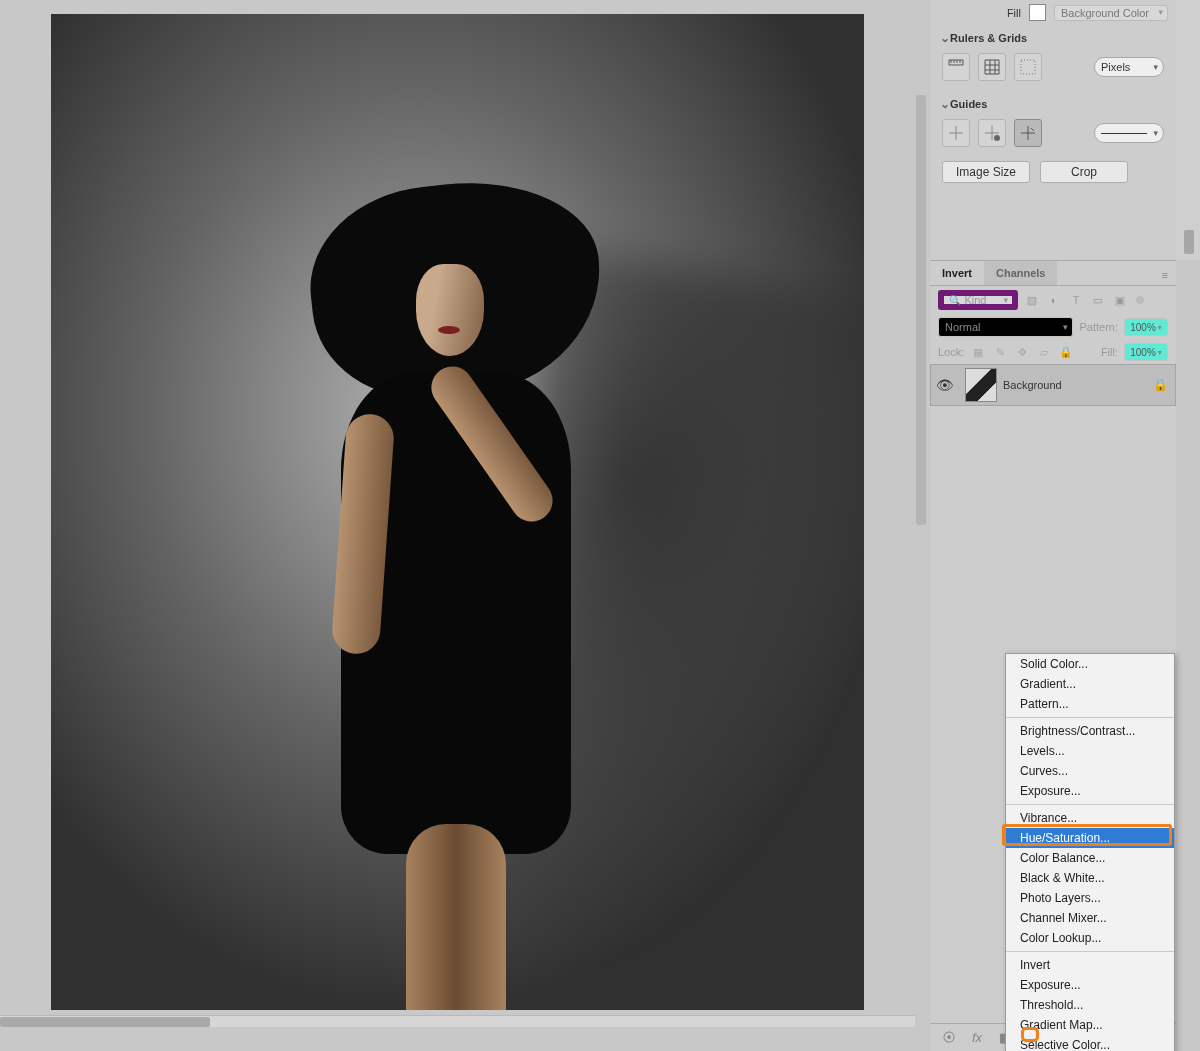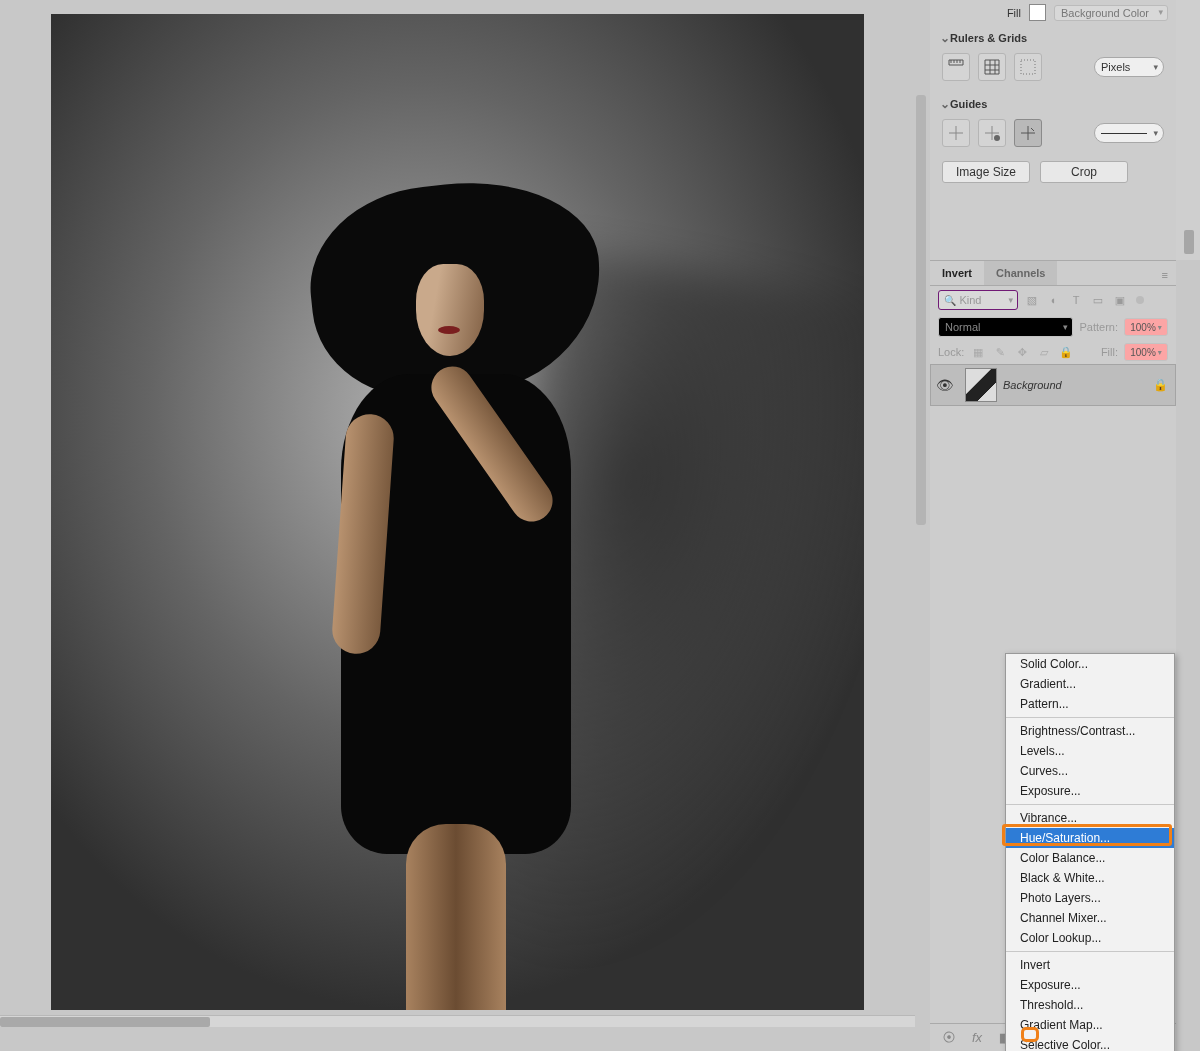--- a/index.html
+++ b/index.html
@@ -131,40 +131,40 @@
   }
   .tabs { display:flex; border-bottom:1px solid #aaa; }
   .tab {
     padding:6px 12px; font-size:11px; font-weight:600; color:#666;
     background:#c0c0c0; cursor:pointer;
   }
   .tab.active { background:#cdcdcd; color:#222; }
   .tabs .menu-icon { margin-left:auto; padding:8px 8px 0; color:#888; cursor:pointer; }
 
   .filter-row { display:flex; align-items:center; gap:6px; padding:4px 8px; color:#999;}
-  .kind-sel { flex:0 0 80px; height:20px; border:1px solid #701a75; background:#d9d9d9; border-radius:3px; display:flex; align-items:center; padding:0 5px; position:relative;}
+  .kind-sel { flex:0 0 80px; height:20px; border:6px solid #701a75; background:#d9d9d9; border-radius:3px; display:flex; align-items:center; padding:0 5px; position:relative;}
   .kind-sel::before{content:"🔍"; font-size:10px; margin-right:3px; color:#999;}
   .kind-sel::after{content:"▾"; position:absolute; right:4px; font-size:9px;}
   .ftype { width:16px; height:16px; display:flex; align-items:center; justify-content:center; color:#9a9a9a; font-size:11px;}
   .dot{width:8px;height:8px;border-radius:50%;background:#bbb;margin-left:2px;}
 
   .mode-row, .lock-row { display:flex; align-items:center; gap:6px; padding:3px 8px; color:#999; font-size:11px;}
   .mode-sel { flex:1; height:20px; border:1px solid #c3c3c3; background:#000000; border-radius:3px; display:flex; align-items:center; padding:0 6px; position:relative; color:#888;}
   .mode-sel::after{content:"▾"; position:absolute; right:5px; font-size:9px;}
-  .pct-box{width:44px; height:18px; border:1px solid #c3c3c3; background:#fca5a5; border-radius:3px; display:flex; align-items:center; justify-content:center; font-size:10px; color:#555; position:relative;}
+  .pct-box{width:44px; height:18px; border:1px solid #c3c3c3; background:#5eead4; border-radius:3px; display:flex; align-items:center; justify-content:center; font-size:10px; color:#555; position:relative;}
   .pct-box::after{content:"▾"; font-size:8px; margin-left:2px; color:#888;}
   .lockicn{width:16px;text-align:center;color:#aaa;font-size:11px;}
 
   .layer {
     display:flex; align-items:center; height:42px;
     background:#bdbdbd; border:1px solid #a4a4a4; margin:0;
   }
   .vis { width:28px; text-align:center; color:#333; font-size:14px; }
   .thumb-l { width:32px; height:34px; margin:0 6px; background:linear-gradient(135deg,#ddd 40%,#222 41%,#222 70%,#ddd 71%); border:1px solid #888; }
-  .lname { flex:1; font-style:italic; color:#333; }
+  .lname { flex:1; color:#333; }
   .llock { width:22px; color:#555; font-size:12px; }
 
   .bottom-bar {
     position:absolute; left:930px; bottom:0; width:246px; height:28px;
     background:#cdcdcd; border-top:1px solid #aaa;
     display:flex; align-items:center; gap:10px; padding:0 10px;
     color:#888; font-size:13px;
   }
   .bb-ic { width:18px; text-align:center; cursor:pointer; color:#888; }
 

